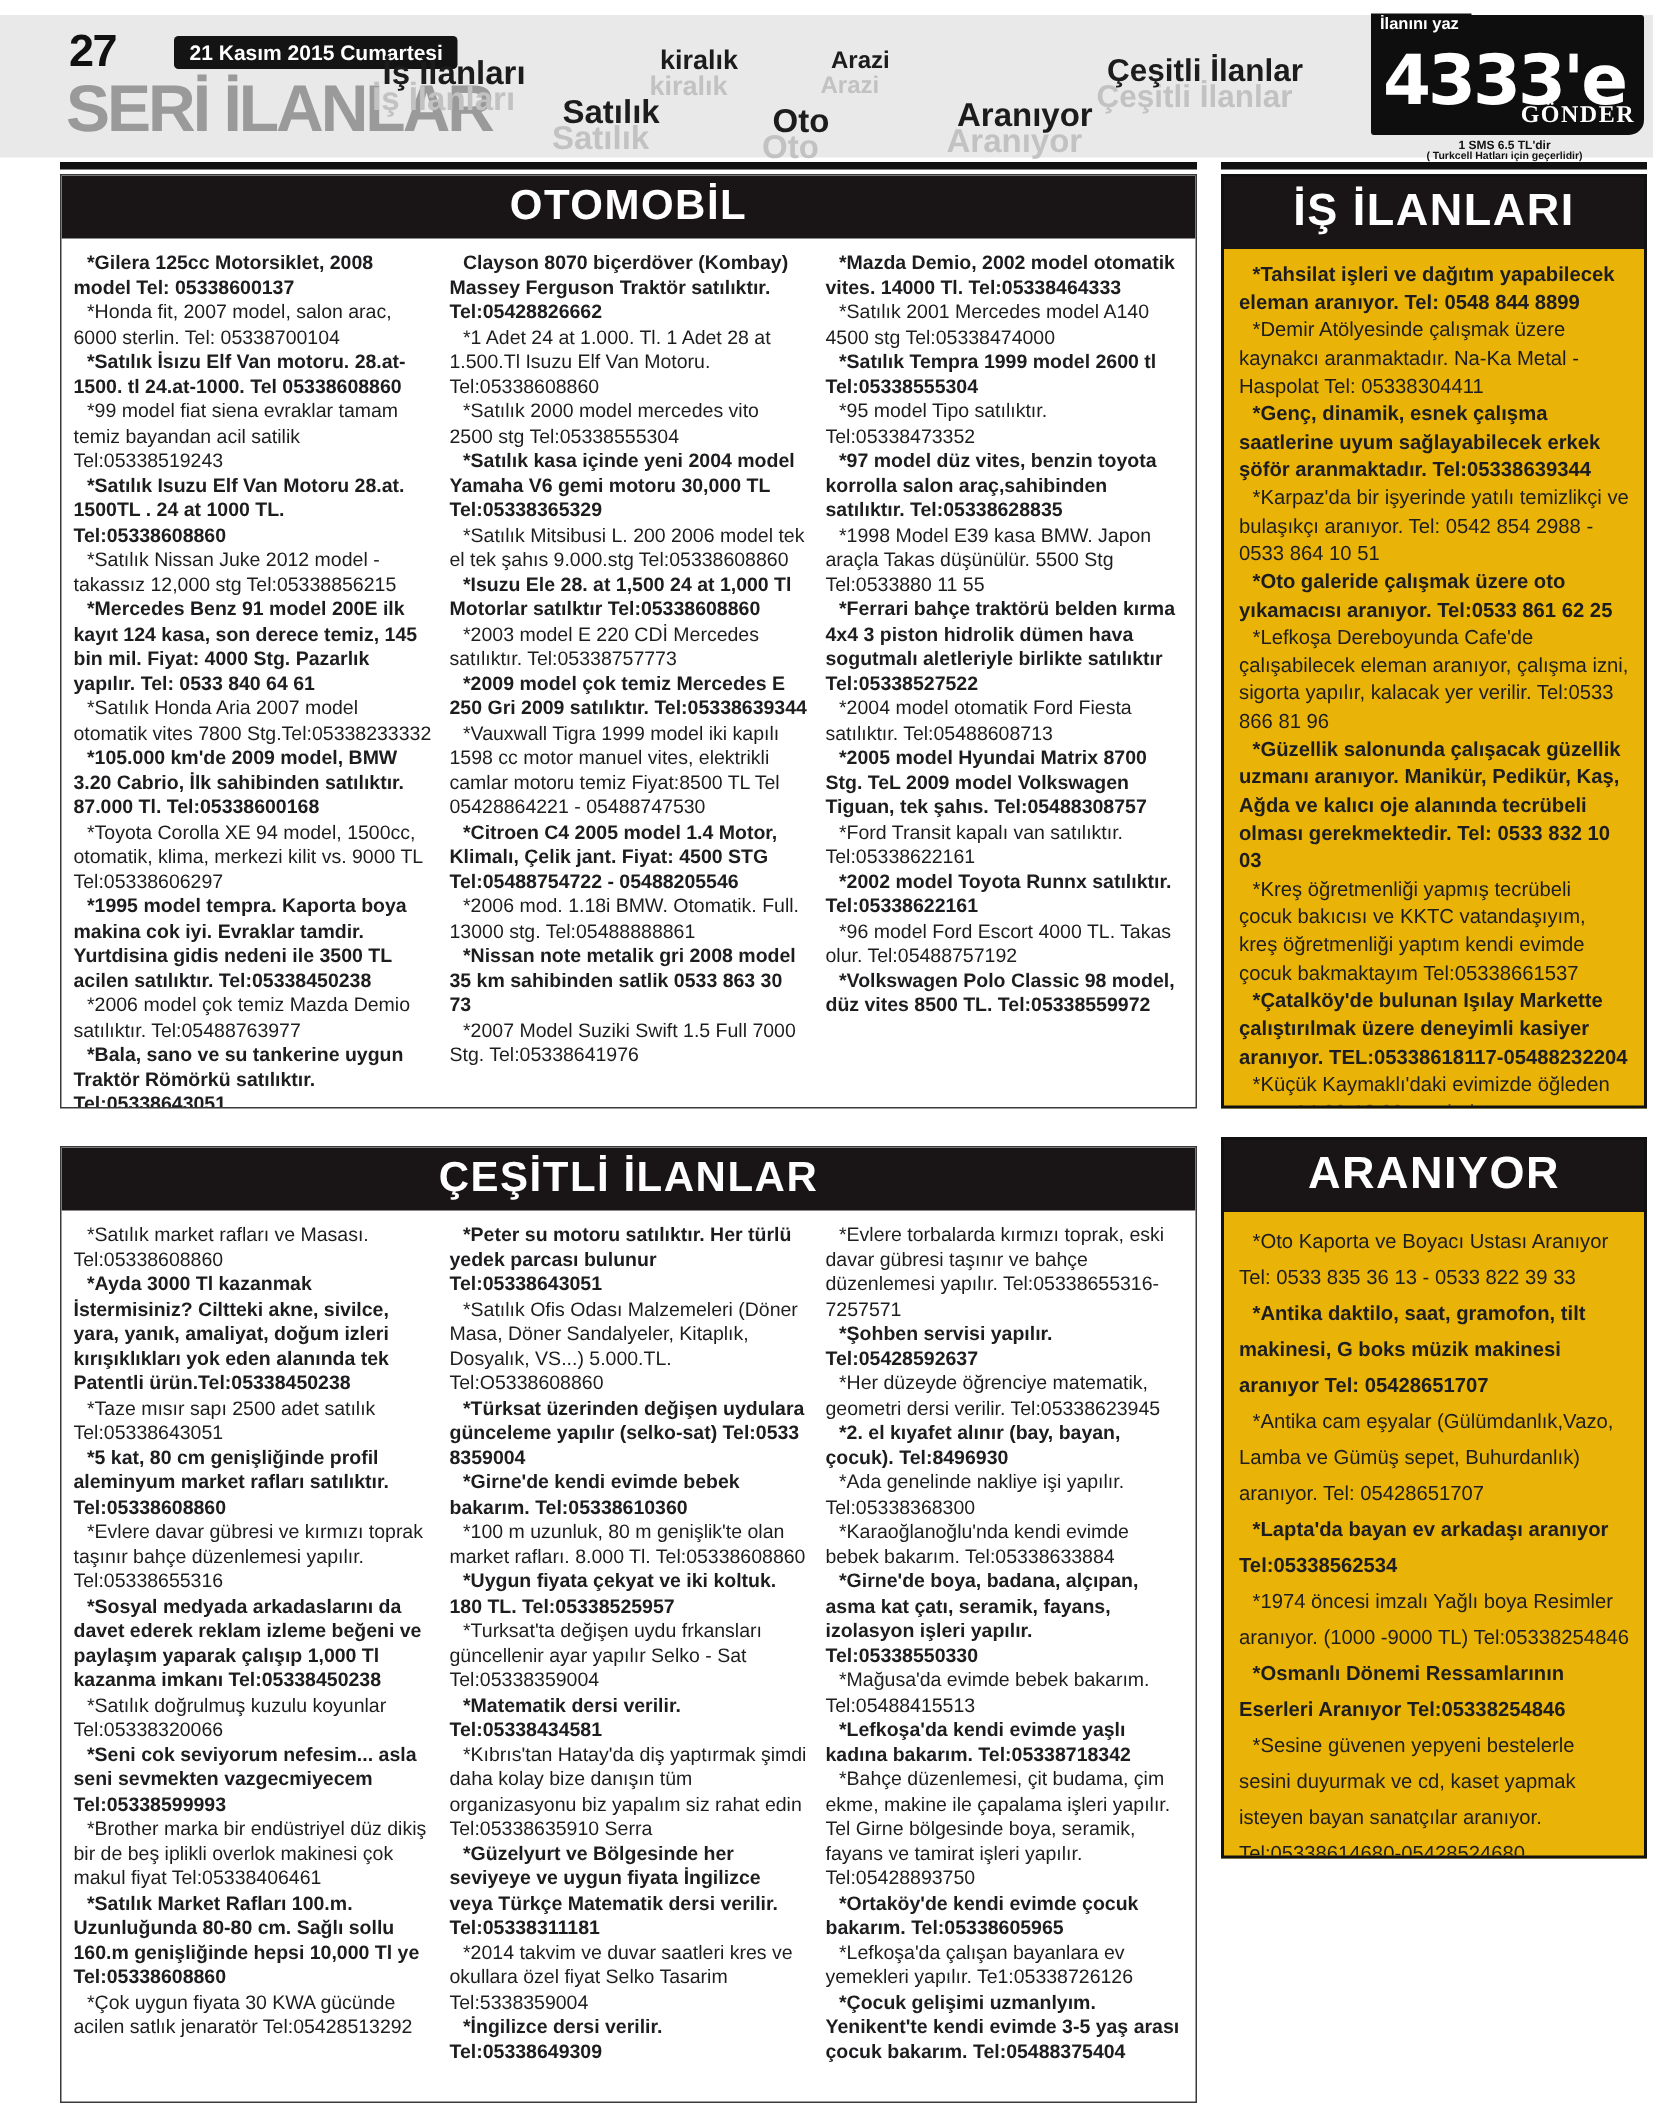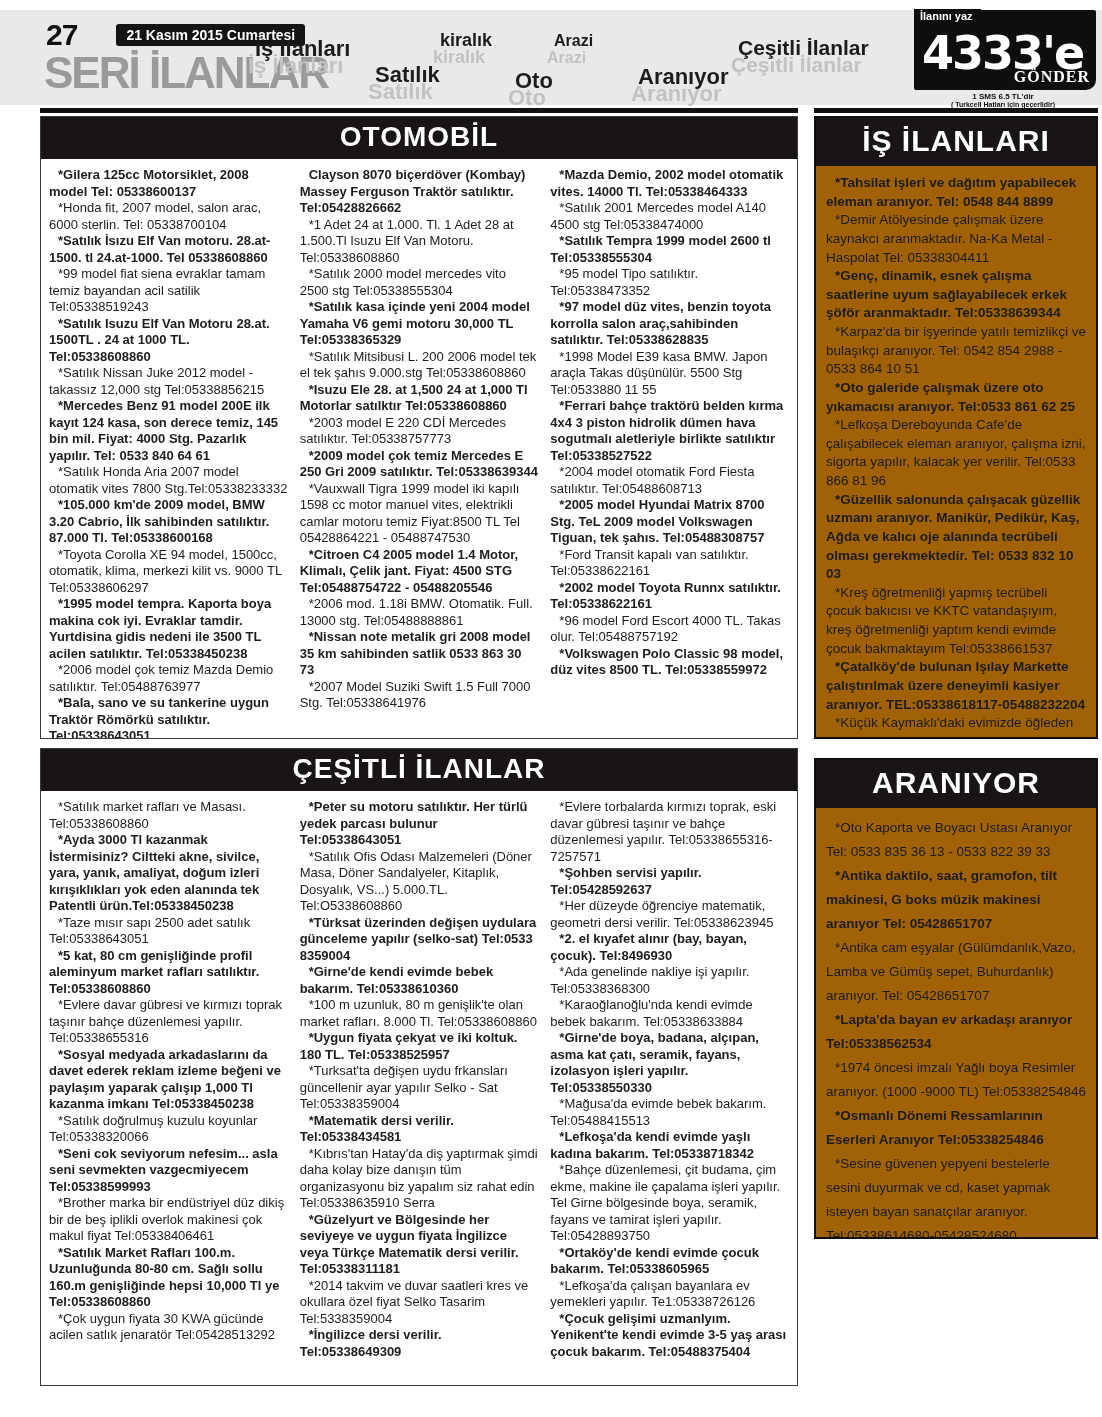--- a/index.html
+++ b/index.html
@@ -38,28 +38,28 @@
   .rule{position:absolute;top:108px;height:5px;background:#111;}
   .rule-left{left:40px;width:758px;}
   .rule-right{left:814px;width:284px;}
 
   
   .main{position:absolute;left:40px;top:116px;width:1058px;display:flex;gap:16px;}
   .col-left{width:758px;}
   .col-right{width:284px;}
 
   .sec{border:1px solid #3a3a3a;box-sizing:border-box;overflow:hidden;background:#fff;}
-  .sec-oto{height:623px;margin-bottom:9px;}
+  .sec-oto{height:623px;margin-bottom:25px;}
   .sec-ces{height:638px;}
   .secbar{margin:0;background:#191415;color:#fff;text-align:center;
           font-size:28px;font-weight:bold;letter-spacing:1px;padding:4px 0 6px 0;}
   .cols{display:flex;gap:12px;padding:8px 8px;}
   .adcol{flex:1;min-width:0;}
 
-  .boxsec{border:2px solid #111;box-sizing:border-box;overflow:hidden;background:#a16207;}
+  .boxsec{border:2px solid #111;box-sizing:border-box;overflow:hidden;background:#eab308;}
   .box-is{height:623px;margin-bottom:19px;}
   .box-ara{height:481px;}
   .boxsec .secbar{font-size:30px;padding:6px 0 8px 0;}
   .boxbody{padding:8px 10px;}
 
   .ad{margin:0;font-size:13px;line-height:1.27;text-indent:9px;
       color:#1d1d1f;word-wrap:break-word;}
   .ad.b{font-weight:bold;}
   .boxbody .ad{font-size:13.5px;line-height:1.38;}
   .box-ara .boxbody .ad{line-height:1.78;}

